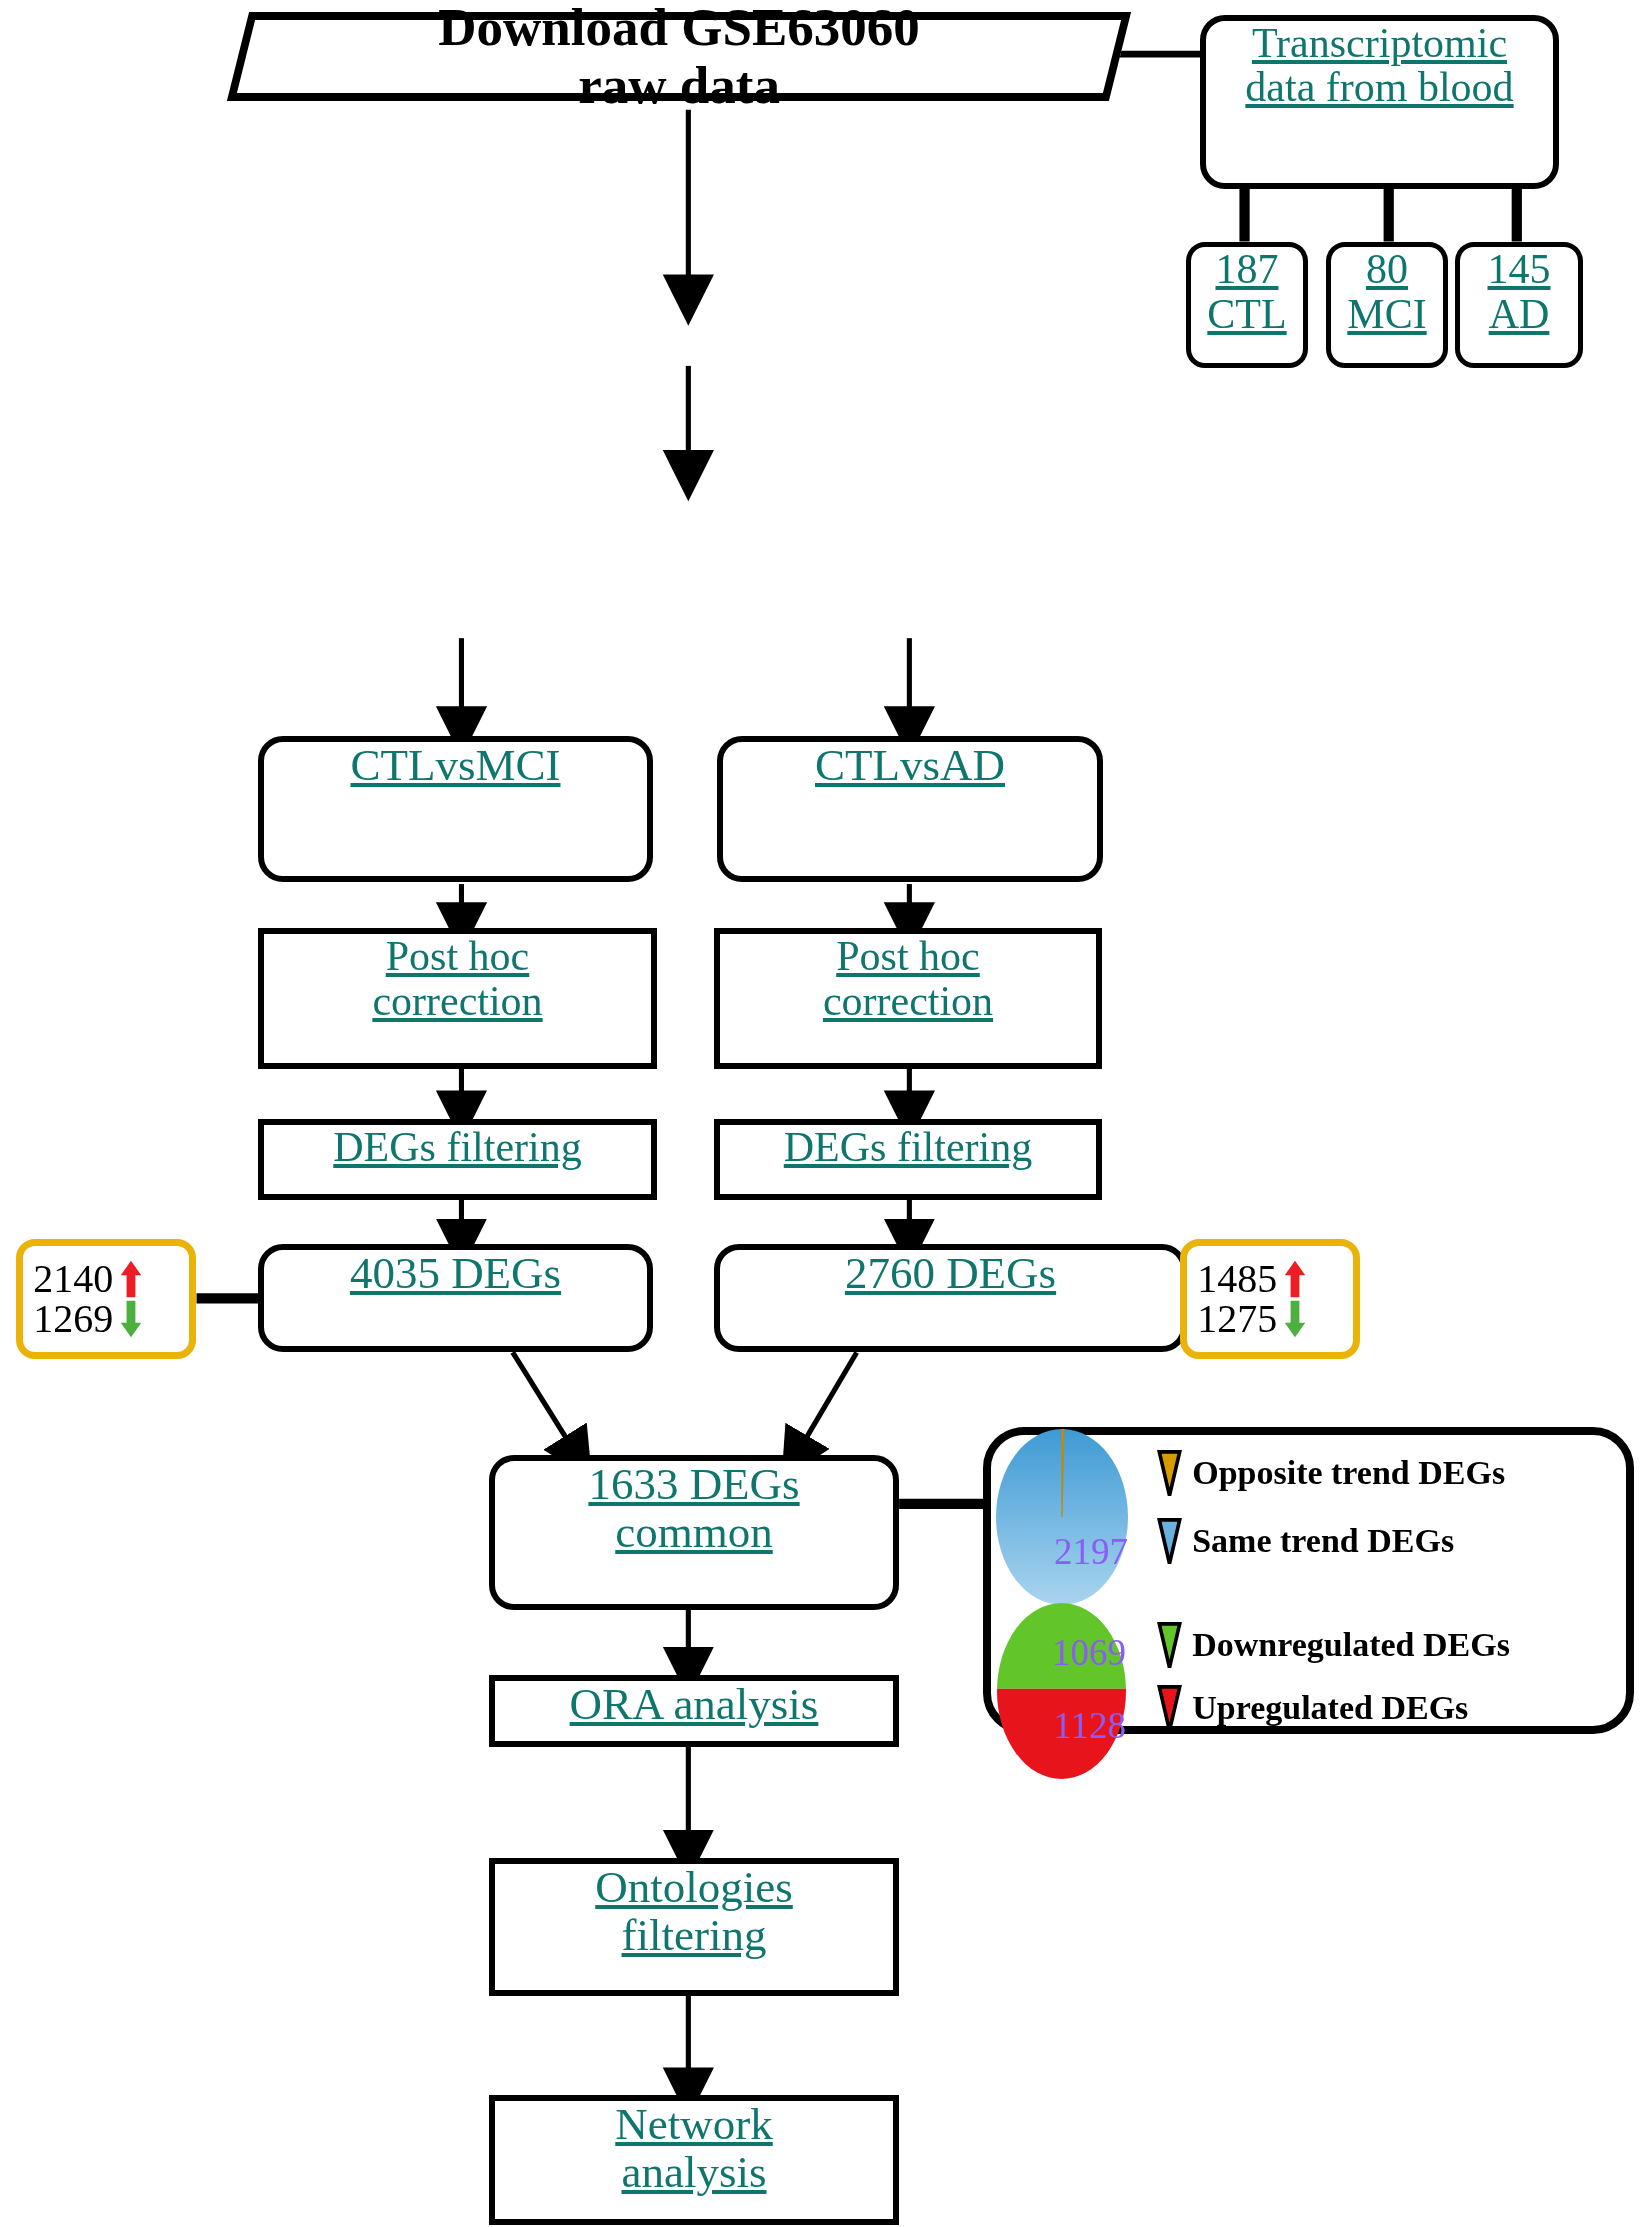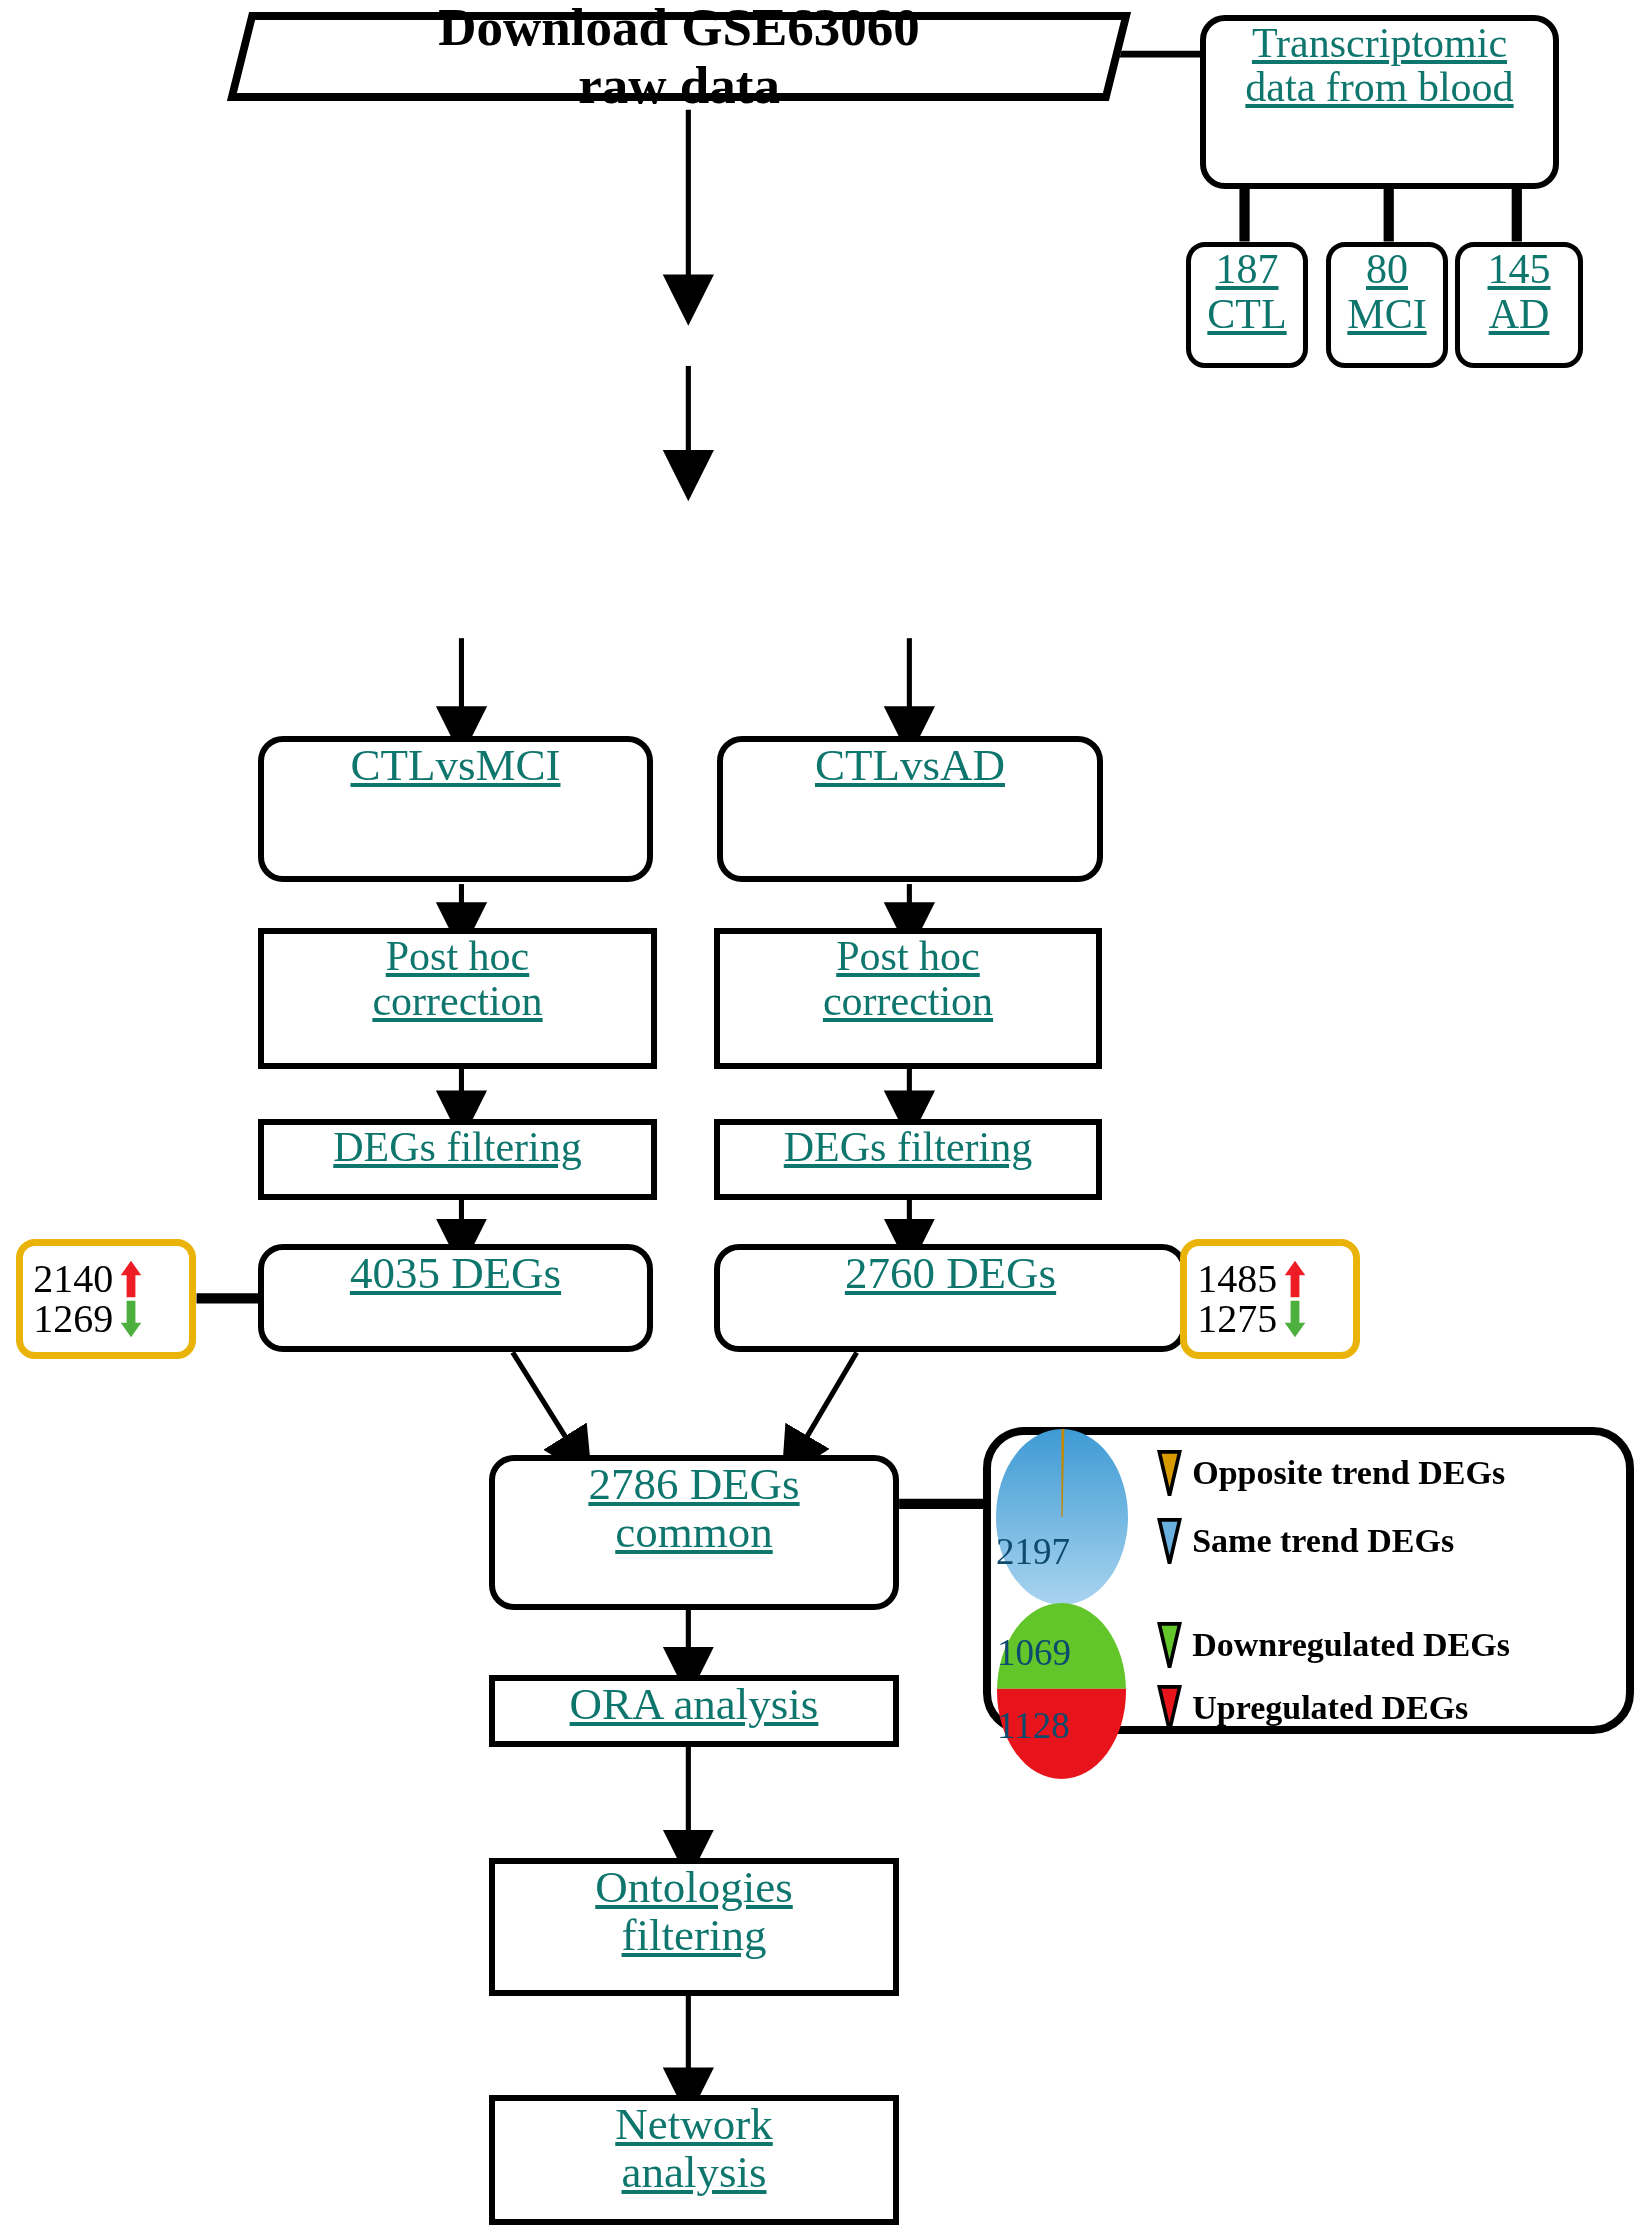--- a/index.html
+++ b/index.html
@@ -88,23 +88,23 @@
     white-space:nowrap;
     color:#000;
     z-index:6;
   }
   .cone{width:25px;height:48px;flex:0 0 25px;}
 
   .pie{position:absolute;z-index:5;}
   .pie .val{
     position:absolute;
     width:100%;
-    text-align:left;
+    text-align:right;
     font-size:37px;
-    color:#0c4a6e;
+    color:#8b5cf6;
     z-index:7;
   }
 
   
   .fs-title{font-size:53px;}
   .fs-big{font-size:45px;}
   .fs-med{font-size:42px;}
 </style>
 </head>
 <body>
@@ -266,21 +266,21 @@
       <span class="arw">
         <svg width="22" height="40" viewBox="0 0 30 54" xmlns="http://www.w3.org/2000/svg">
           <path d="M15,52 L29,32 L21,32 L21,2 L9,2 L9,32 L1,32 Z" fill="#4caf3e"></path>
         </svg>
       </span>
     </div>
   </div>
 
   <div class="node round fs-big" style="left:489px;top:1455px;width:410px;height:155px;">
     <span class="lbl">
-      <span>2786 DEGs</span><br>
+      <span>1633 DEGs</span><br>
       <span>common</span>
     </span>
   </div>
 
   <div class="legendpanel" style="left:983px;top:1427px;width:651px;height:307px;"></div>
 
   <div class="pie" style="left:996px;top:1429px;width:132px;height:176px;">
     <svg width="132" height="176" viewBox="0 0 180 240" xmlns="http://www.w3.org/2000/svg">
       <defs>
         <linearGradient id="bg2" x1="0" y1="0" x2="0" y2="1">

